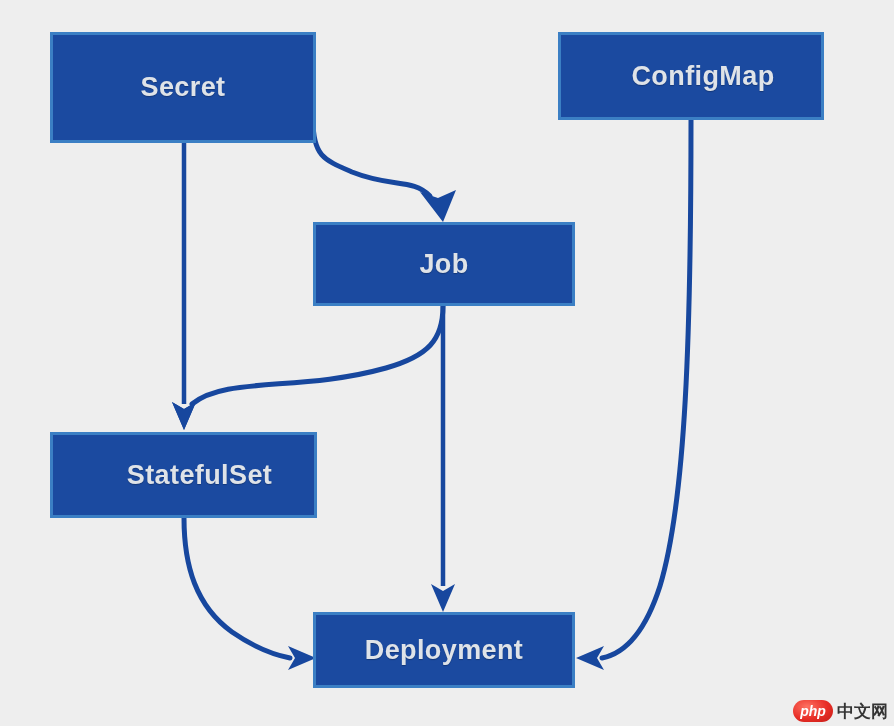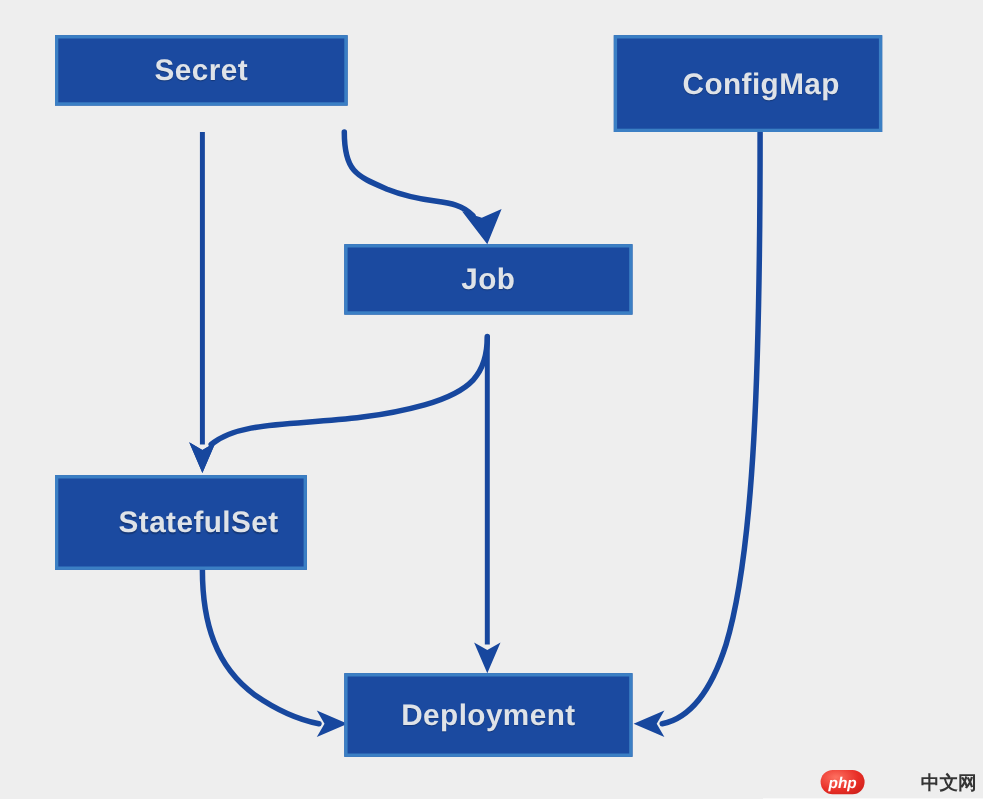--- a/index.html
+++ b/index.html
@@ -36,24 +36,24 @@
   .node-label {
     color: #dfe3e8;
     font-size: 27px;
     font-weight: 700;
     letter-spacing: 0.4px;
     line-height: 1;
     white-space: nowrap;
     text-shadow: 0 1px 1px rgba(0,0,0,0.25);
   }
   
-  #node-secret      { left: 50px;  top: 32px;  width: 266px; height: 64px; }
-  #node-configmap   { left: 558px; top: 32px;  width: 244px; height: 88px; padding-left: 24px; }
-  #node-job         { left: 313px; top: 222px; width: 262px; height: 64px; }
-  #node-statefulset { left: 50px;  top: 432px; width: 229px; height: 86px; padding-left: 32px; }
+  #node-secret      { left: 50px;  top: 32px;  width: 266px; height: 111px; }
+  #node-configmap   { left: 558px; top: 32px;  width: 266px; height: 88px; padding-left: 24px; }
+  #node-job         { left: 313px; top: 222px; width: 262px; height: 84px; }
+  #node-statefulset { left: 50px;  top: 432px; width: 267px; height: 86px; padding-left: 32px; }
   #node-deployment  { left: 313px; top: 612px; width: 262px; height: 76px; }
 
   
   #watermark {
     position: absolute;
     right: 6px;
     bottom: 4px;
     display: flex;
     align-items: center;
     gap: 4px;
@@ -74,21 +74,20 @@
     justify-content: center;
     line-height: 1;
     margin-left: 44px;
   }
   #watermark .wm-text {
     color: #2b2b2b;
     font-size: 17px;
     font-weight: 700;
     line-height: 1;
     letter-spacing: 0px;
-    margin-left: 47px;
   }
 </style>
 </head>
 <body>
 
 <div id="canvas">
 
   <svg id="edge-layer" viewBox="0 0 894 726">
     <defs>
       <marker id="arrow-down" viewBox="0 0 12 12" refX="6" refY="10" markerWidth="12" markerHeight="12" orient="auto-start-reverse">

